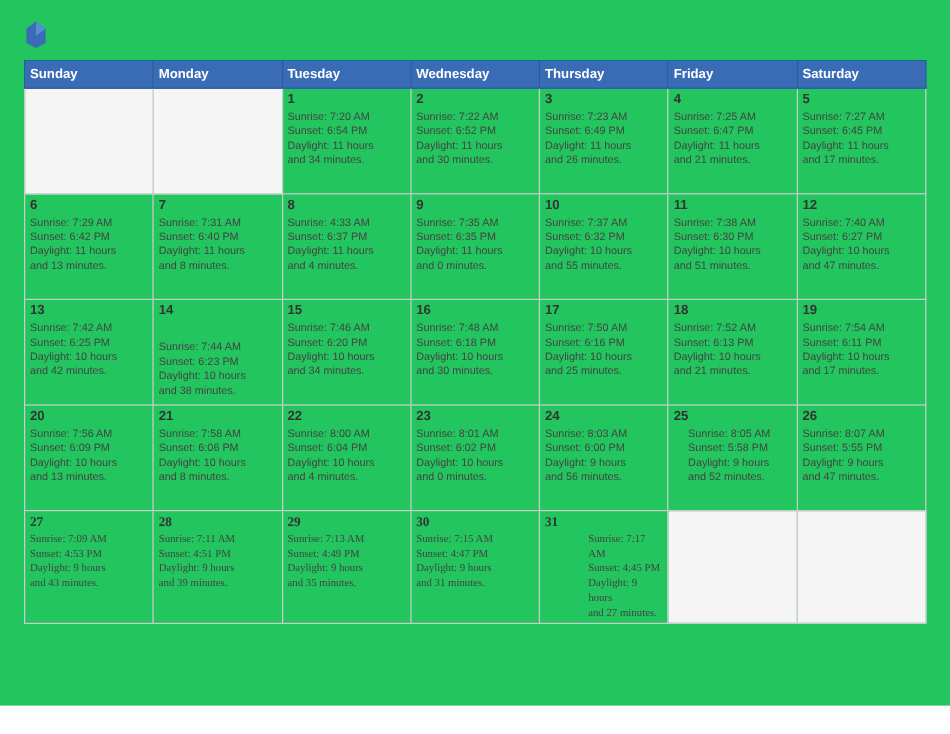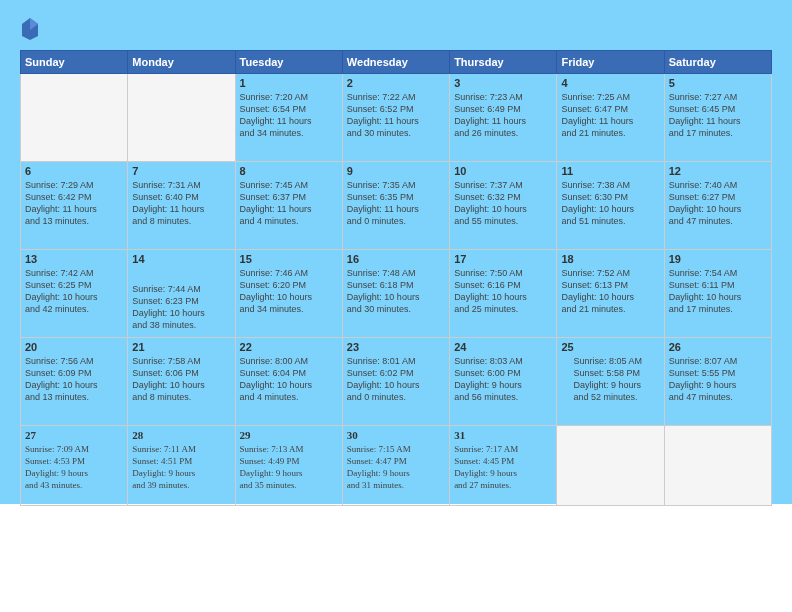--- a/index.html
+++ b/index.html
@@ -5,22 +5,22 @@
     * { margin: 0; padding: 0; box-sizing: border-box; }
     body {
       font-family: Arial, sans-serif;
       background: #fff;
       width: 792px;
       height: 612px;
       overflow: hidden;
     }
     .page {
       width: 792px;
-      height: 504px;
-      background: #7dd3fc;
+      height: 588px;
+      background: #22c55e;
       padding: 16px 20px 10px 20px;
     }
     .header {
       display: flex;
       justify-content: space-between;
       align-items: flex-start;
       margin-bottom: 10px;
     }
     .logo {
       display: flex;
@@ -183,21 +183,21 @@
           </td>
           <td>
             <span class="day-number">7</span>
             <div class="cell-text" style="white-space: pre-line;">Sunrise: 7:31 AM
 Sunset: 6:40 PM
 Daylight: 11 hours
 and 8 minutes.</div>
           </td>
           <td>
             <span class="day-number">8</span>
-            <div class="cell-text" style="white-space: pre-line;">Sunrise: 7:45 AM
+            <div class="cell-text" style="white-space: pre-line;">Sunrise: 4:33 AM
 Sunset: 6:37 PM
 Daylight: 11 hours
 and 4 minutes.</div>
           </td>
           <td>
             <span class="day-number">9</span>
             <div class="cell-text" style="white-space: pre-line;">Sunrise: 7:35 AM
 Sunset: 6:35 PM
 Daylight: 11 hours
 and 0 minutes.</div>
@@ -350,21 +350,21 @@
           </td>
           <td>
             <span class="day-number">30</span>
             <div class="cell-text" style="white-space: pre-line;">Sunrise: 7:15 AM
 Sunset: 4:47 PM
 Daylight: 9 hours
 and 31 minutes.</div>
           </td>
           <td>
             <span class="day-number">31</span>
-            <div class="cell-text" style="white-space: pre-line;">Sunrise: 7:17 AM
+            <div class="cell-text" style="white-space: pre-line; margin-left: 36px;">Sunrise: 7:17 AM
 Sunset: 4:45 PM
 Daylight: 9 hours
 and 27 minutes.</div>
           </td>
           <td class="empty"></td>
           <td class="empty"></td>
         </tr>
       </tbody>
   </table>
 </div>

